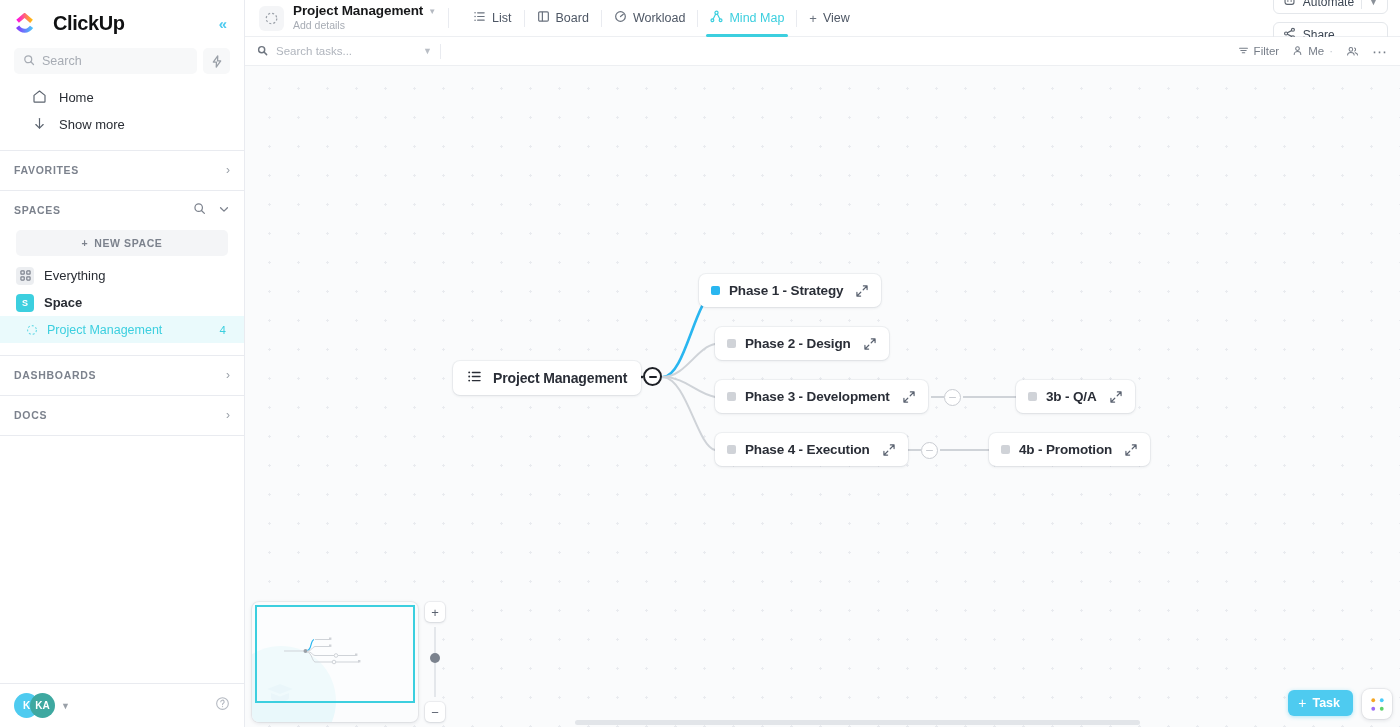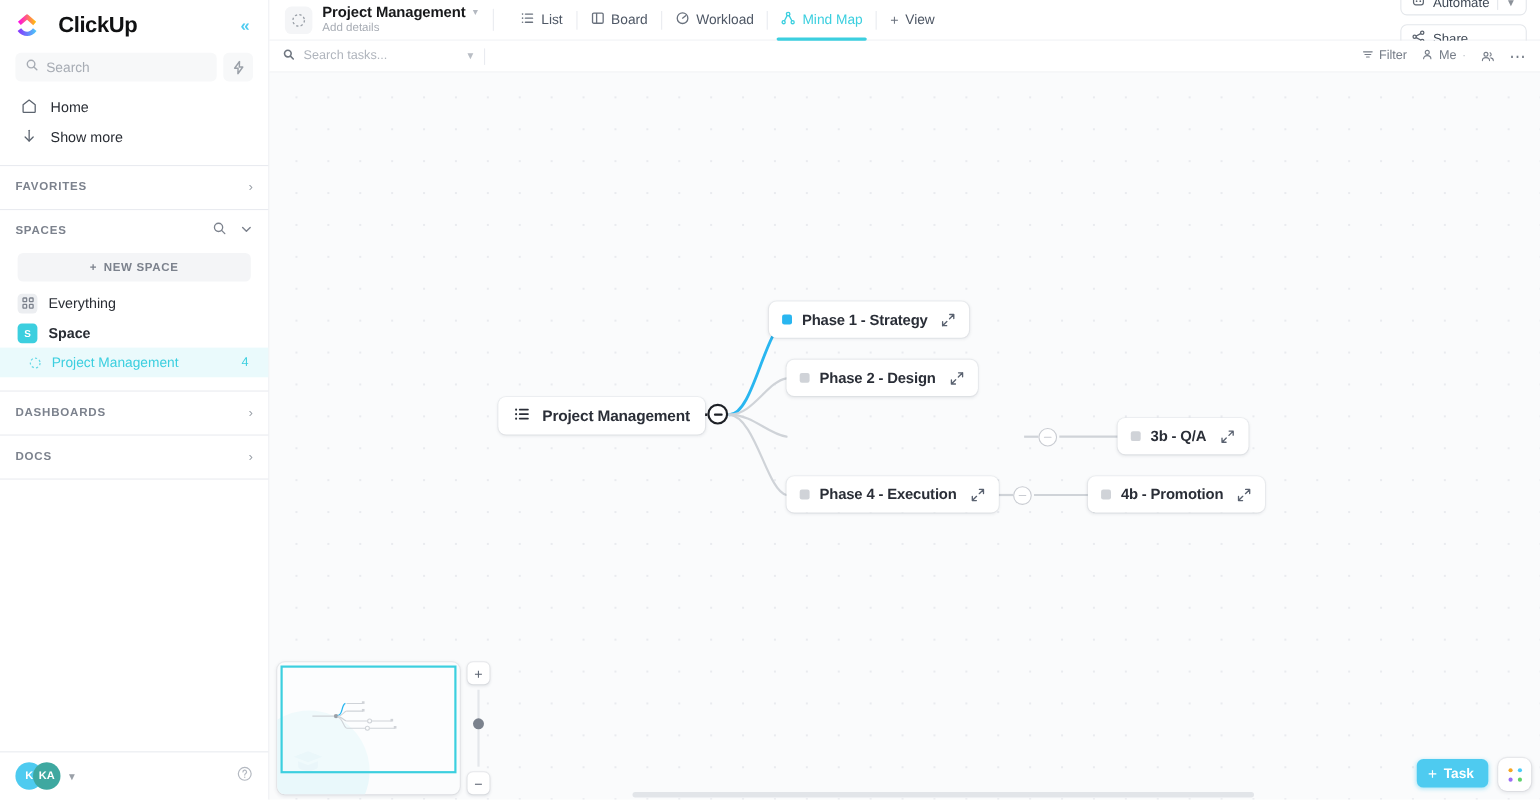--- a/index.html
+++ b/index.html
@@ -29,21 +29,21 @@
   .sb-search-row { display: flex; gap: 6px; padding: 6px 14px 0 14px; }
   .sb-search {
     flex: 1; height: 26px; background: #f7f8f9; border-radius: 5px;
     display: flex; align-items: center; gap: 7px; padding: 0 9px;
   }
   .sb-search .ph { font-size: 12.5px; color: #a7acb4; }
   .sb-bolt {
     width: 27px; height: 26px; background: #f7f8f9; border-radius: 5px;
     display: flex; align-items: center; justify-content: center; cursor: pointer;
   }
-  .sb-nav { padding: 10px 0 10px 3px; }
+  .sb-nav { padding: 10px 0 10px 16px; }
   .sb-nav-item {
     height: 27px; display: flex; align-items: center; gap: 12px;
     padding: 0 14px 0 16px; cursor: pointer; font-size: 13px; color: #292d34;
   }
   .sb-divider { height: 1px; background: #e9ebf0; margin: 2px 0 0 0; }
 
   .sb-section {
     height: 37px; display: flex; align-items: center; padding: 0 14px 0 14px;
     cursor: pointer;
   }
@@ -578,20 +578,29 @@
       <div class="node" style="left:470px; top:261px;">
         <span class="status-sq"></span>
         <span>Phase 2 - Design</span>
         <span class="expand-ic">
           <svg width="14" height="14" viewBox="0 0 16 16" fill="none" stroke="#5a6270" stroke-width="1.4" stroke-linecap="round" stroke-linejoin="round">
             <path d="M9.6 2.2h4.2v4.2M13.8 2.2l-4.4 4.4M6.4 13.8H2.2V9.6M2.2 13.8l4.4-4.4"></path>
           </svg>
         </span>
       </div>
 
+      <div class="node" style="left:470px; top:314px;">
+        <span class="status-sq"></span>
+        <span>Phase 3 - Development</span>
+        <span class="expand-ic">
+          <svg width="14" height="14" viewBox="0 0 16 16" fill="none" stroke="#5a6270" stroke-width="1.4" stroke-linecap="round" stroke-linejoin="round">
+            <path d="M9.6 2.2h4.2v4.2M13.8 2.2l-4.4 4.4M6.4 13.8H2.2V9.6M2.2 13.8l4.4-4.4"></path>
+          </svg>
+        </span>
+      </div>
       <div class="toggle light" style="left:699px; top:323px;">
         <span class="bar"></span>
       </div>
 
       <div class="node" style="left:771px; top:314px;">
         <span class="status-sq"></span>
         <span>3b - Q/A</span>
         <span class="expand-ic">
           <svg width="14" height="14" viewBox="0 0 16 16" fill="none" stroke="#5a6270" stroke-width="1.4" stroke-linecap="round" stroke-linejoin="round">
             <path d="M9.6 2.2h4.2v4.2M13.8 2.2l-4.4 4.4M6.4 13.8H2.2V9.6M2.2 13.8l4.4-4.4"></path>

